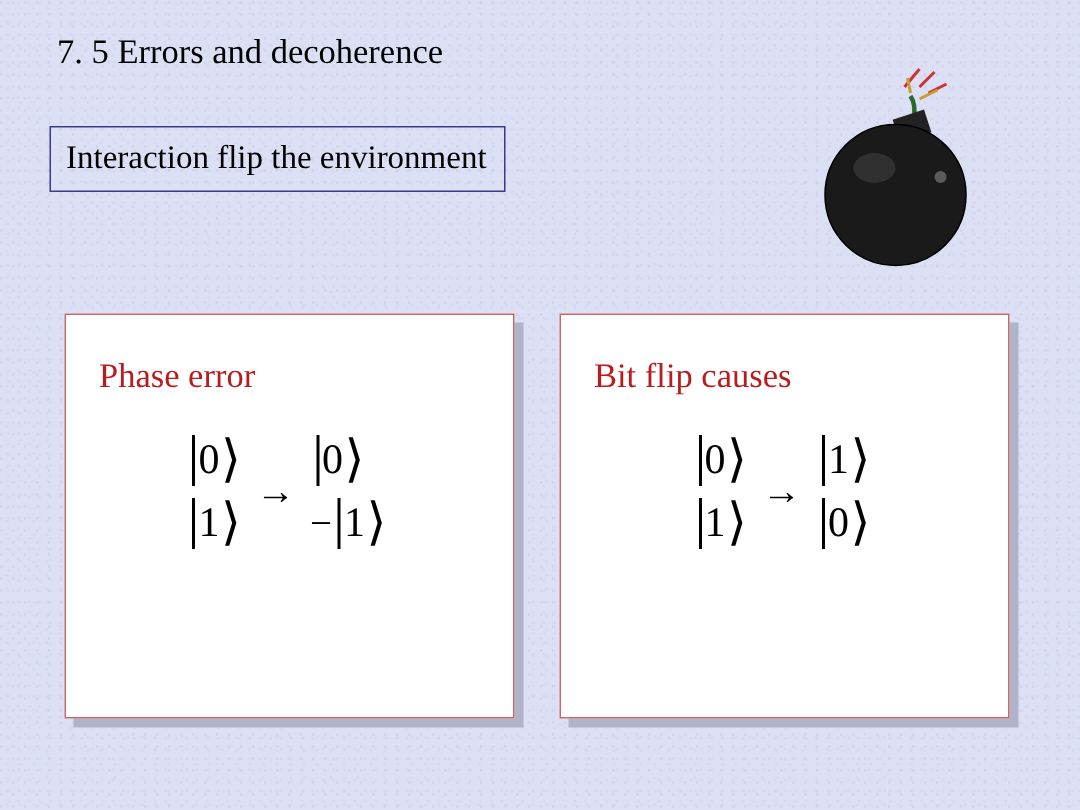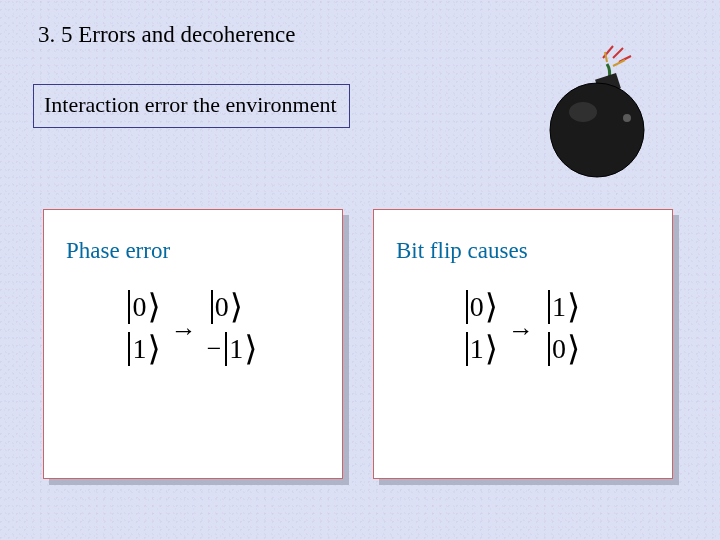--- a/index.html
+++ b/index.html
@@ -63,21 +63,21 @@
     position: relative;
     width: 300px;
     height: 270px;
     background: #fff;
     border: 1px solid #cc6666;
     box-sizing: border-box;
     padding: 28px 22px;
   }
   .panel-title {
     font-size: 23px;
-    color: #0369a1;
+    color: #b91c1c;
     margin-bottom: 26px;
   }
   .math {
     font-family: "Times New Roman", Times, serif;
     font-size: 28px;
     display: flex;
     align-items: center;
     justify-content: center;
     gap: 4px;
     margin-top: 10px;
@@ -109,24 +109,24 @@
     margin: 0 6px;
   }
   .neg {
     margin-right: 4px;
     font-size: 26px;
   }
 </style>
 </head>
 <body>
 
-<div class="title">3. 5  Errors and decoherence</div>
+<div class="title">7. 5  Errors and decoherence</div>
 
 <div class="intro-box">
-  <div>Interaction error the environment</div>
+  <div>Interaction flip the environment</div>
 </div>
 
 <div class="bomb">
   <svg viewBox="0 0 140 140" width="140" height="140">
     <line x1="78" y1="6" x2="68" y2="18" stroke="#cc3333" stroke-width="2"></line>
     <line x1="88" y1="8" x2="78" y2="18" stroke="#cc3333" stroke-width="2"></line>
     <line x1="96" y1="16" x2="84" y2="22" stroke="#cc3333" stroke-width="2"></line>
     <line x1="70" y1="12" x2="72" y2="22" stroke="#cc9933" stroke-width="2"></line>
     <line x1="90" y1="20" x2="78" y2="26" stroke="#cc9933" stroke-width="2"></line>
     <path d="M 72 24 Q 76 30 74 40" stroke="#2a6a2a" stroke-width="3" fill="none"></path>

